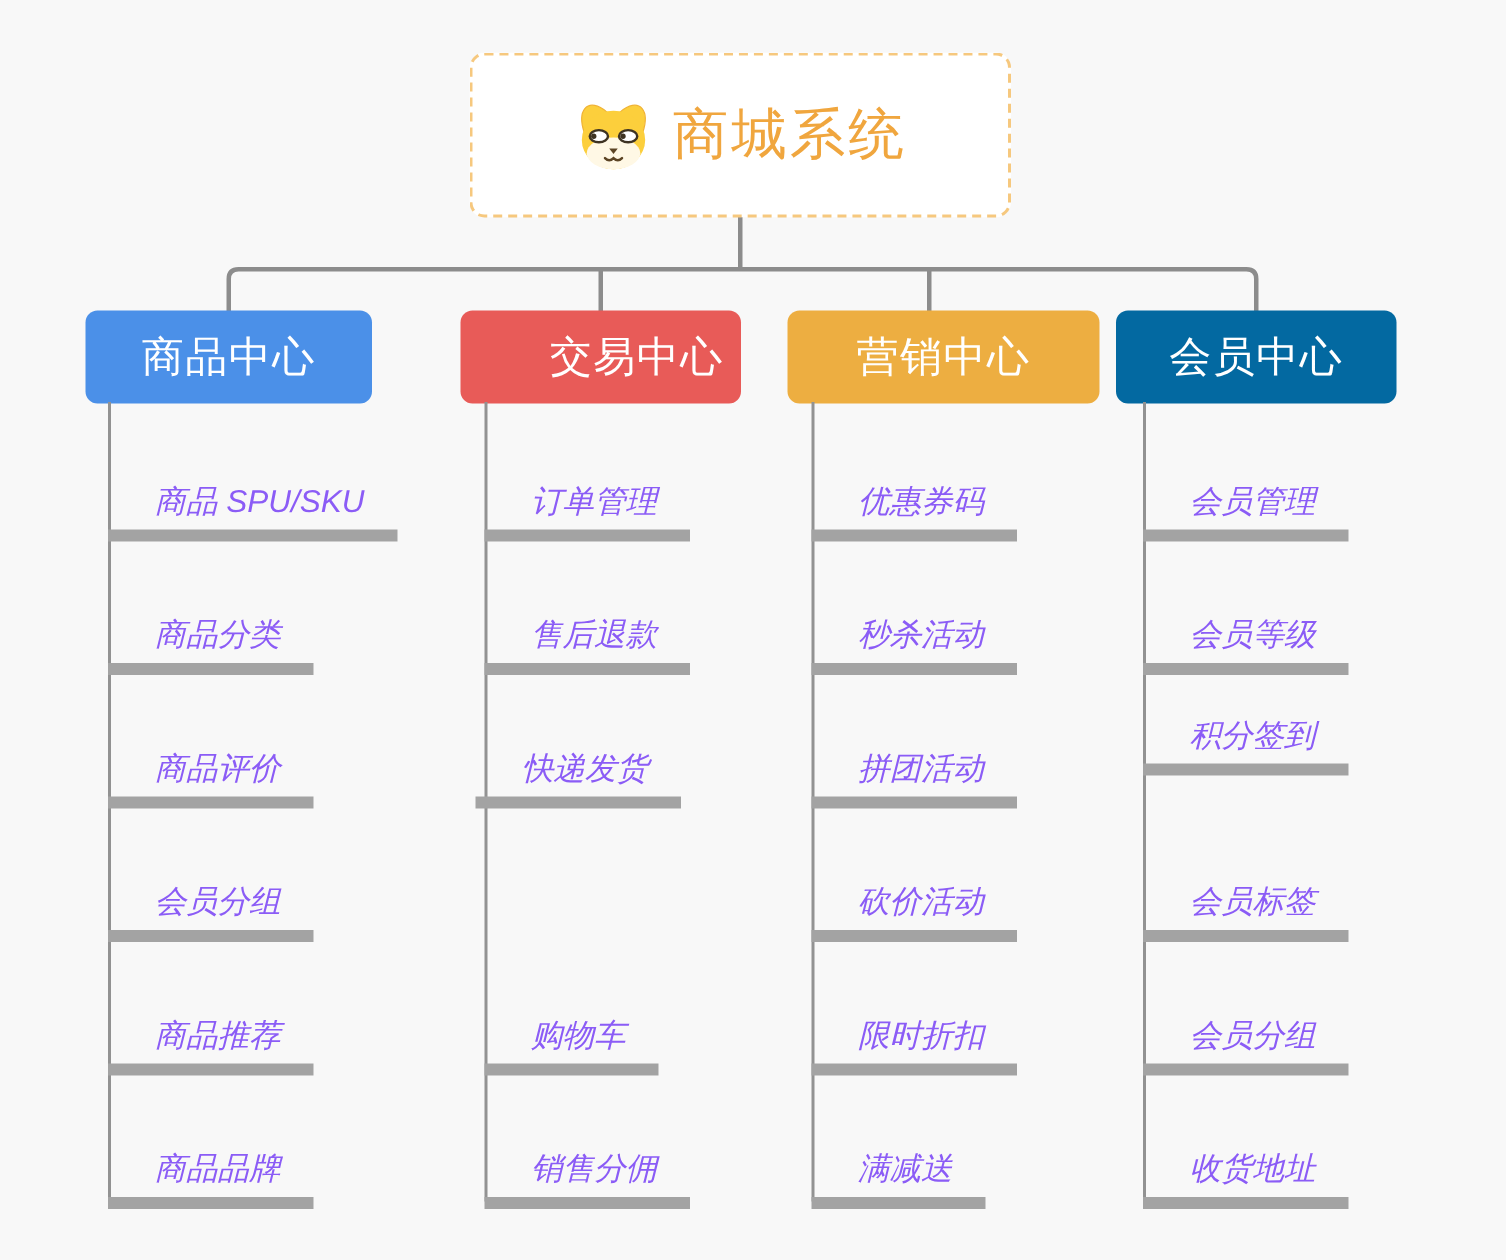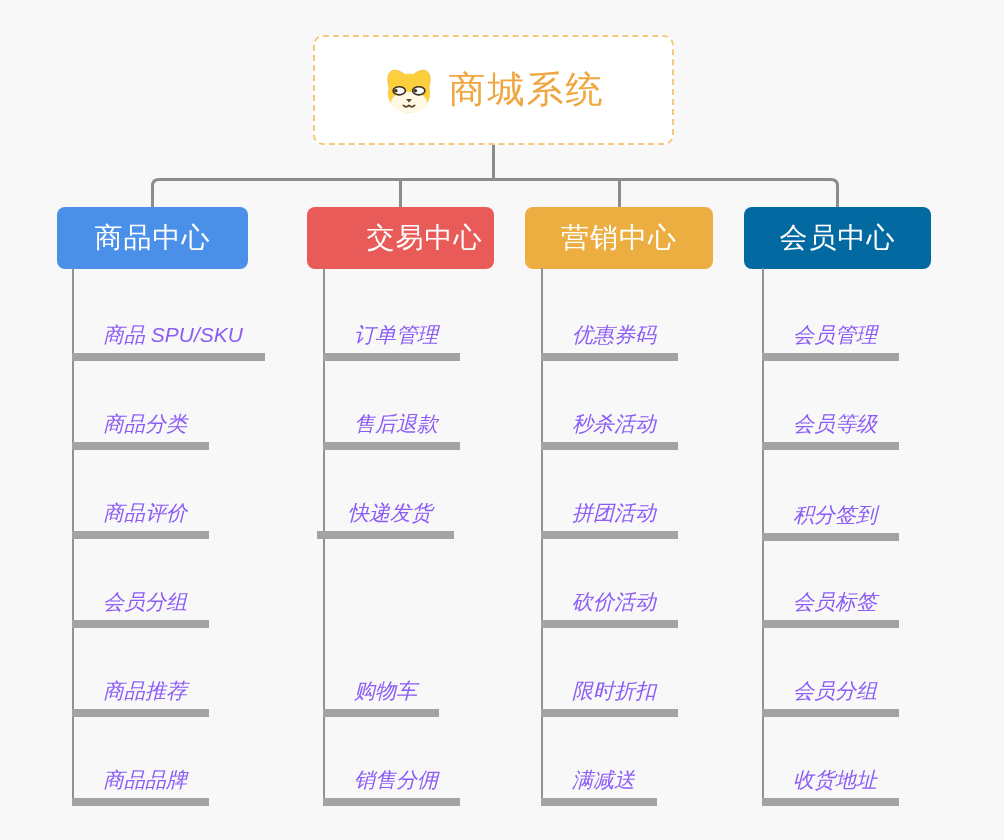--- a/index.html
+++ b/index.html
@@ -76,21 +76,21 @@
     </svg>
     <span class="root-title">商城系统</span>
   </div>
 
   <div class="branch-header" style="left: 57px; width: 191px; background: rgb(75, 144, 232);">
       <span>商品中心</span>
     </div>
   <div class="branch-header" style="left: 307px; width: 187px; background: rgb(232, 91, 88); padding-left: 48px;">
       <span>交易中心</span>
     </div>
-  <div class="branch-header" style="left: 525px; width: 188px; background: rgb(237, 174, 65);">
+  <div class="branch-header" style="left: 525px; width: 208px; background: rgb(237, 174, 65);">
       <span>营销中心</span>
     </div>
   <div class="branch-header" style="left: 744px; width: 187px; background: #0369a1;">
       <span>会员中心</span>
     </div>
 
   <div class="spine" style="left:72px;"></div>
   <div class="spine" style="left:323px;"></div>
   <div class="spine" style="left:541px;"></div>
   <div class="spine" style="left:762px;"></div>
@@ -110,18 +110,18 @@
 
   <div class="leaf" style="left:541px; top:320px;">优惠券码</div>
   <div class="leaf" style="left:541px; top:409px;">秒杀活动</div>
   <div class="leaf" style="left:541px; top:498px;">拼团活动</div>
   <div class="leaf" style="left:541px; top:587px;">砍价活动</div>
   <div class="leaf" style="left:541px; top:676px;">限时折扣</div>
   <div class="leaf" style="left:541px; top:765px;">满减送</div>
 
   <div class="leaf" style="left:762px; top:320px;">会员管理</div>
   <div class="leaf" style="left:762px; top:409px;">会员等级</div>
-  <div class="leaf" style="left:762px; top:500px;">积分签到</div>
+  <div class="leaf" style="left:762px; top:476px;">积分签到</div>
   <div class="leaf" style="left:762px; top:587px;">会员标签</div>
   <div class="leaf" style="left:762px; top:676px;">会员分组</div>
   <div class="leaf" style="left:762px; top:765px;">收货地址</div>
 
 </div>
 
 </body></html>

